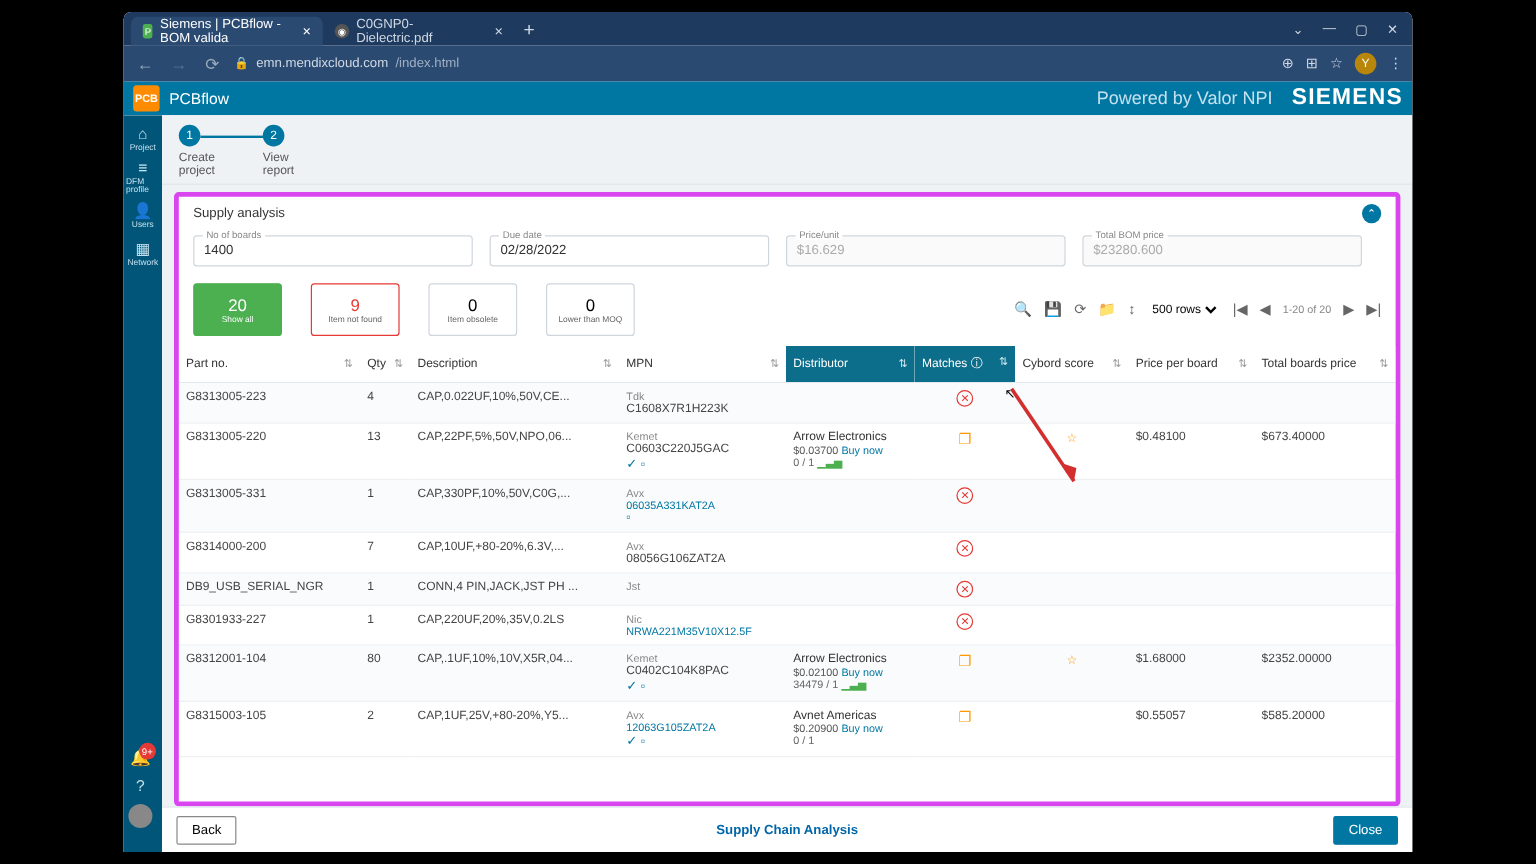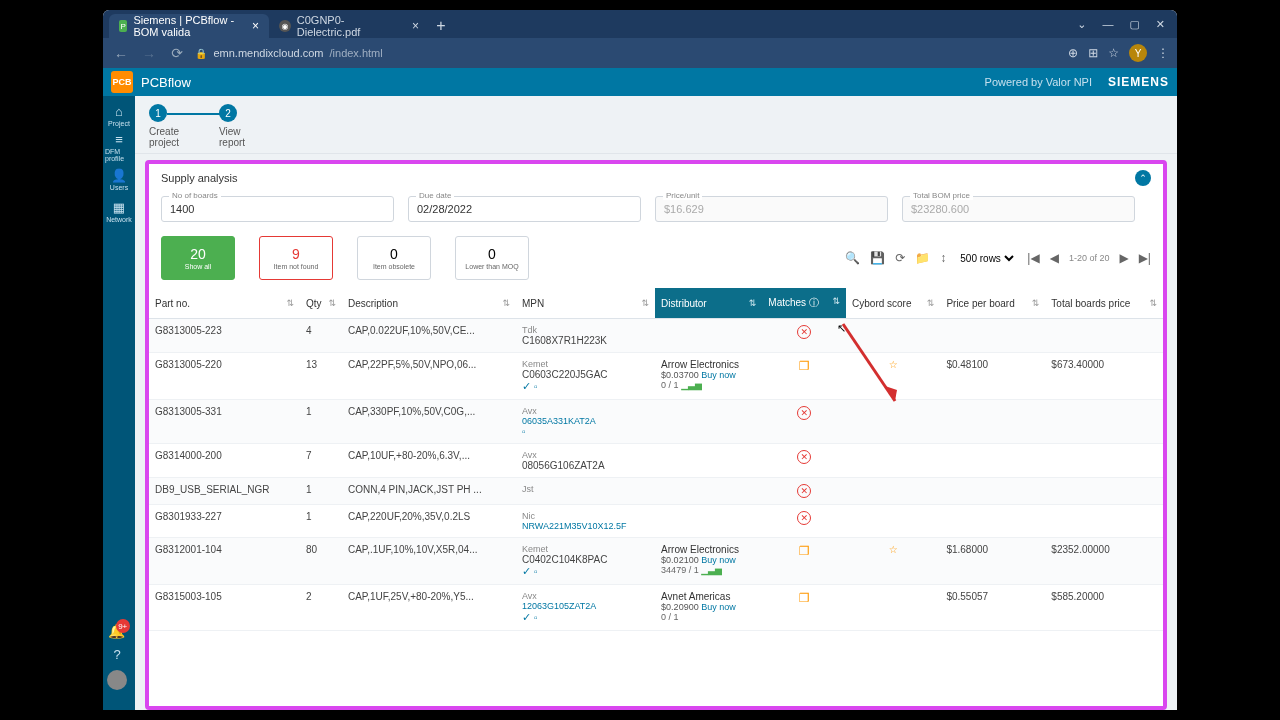--- a/index.html
+++ b/index.html
@@ -17,22 +17,22 @@
 .winbtns span{cursor:pointer}
 .addrbar{height:30px;background:#2b4a72;display:flex;align-items:center;padding:0 8px;gap:8px}
 .navbtn{width:20px;height:20px;display:flex;align-items:center;justify-content:center;color:#9ab;font-size:14px}
 .url{flex:1;display:flex;align-items:center;gap:6px;color:#cfd8e3;font-size:11px}
 .url .lock{font-size:10px}
 .addricons{display:flex;gap:10px;color:#cfd8e3;font-size:12px;align-items:center}
 .avatar{width:18px;height:18px;border-radius:50%;background:#b8860b;color:#fff;font-size:10px;display:flex;align-items:center;justify-content:center}
 .appheader{height:28px;background:#0077a3;display:flex;align-items:center;padding:0 8px;color:#fff;font-size:13px;gap:8px}
 .applogo{width:22px;height:22px;background:#ff8c00;border-radius:3px;font-size:9px;display:flex;align-items:center;justify-content:center;font-weight:bold}
 .apptitle{font-weight:500}
-.poweredby{margin-left:auto;font-size:11px;color:#c5e0ee}
-.siemens{font-size:12px;font-weight:bold;letter-spacing:1px;margin-left:8px}
+.poweredby{margin-left:auto;font-size:15px;color:#c5e0ee}
+.siemens{font-size:19px;font-weight:bold;letter-spacing:1px;margin-left:8px}
 .mainrow{flex:1;display:flex;overflow:hidden}
 .leftrail{width:32px;background:#005578;display:flex;flex-direction:column;align-items:center;padding-top:4px;gap:2px}
 .railbtn{width:28px;height:30px;display:flex;flex-direction:column;align-items:center;justify-content:center;color:#c5e0ee;font-size:7px;gap:1px}
 .railbtn .ic{font-size:13px}
 .content{flex:1;background:#eef2f5;display:flex;flex-direction:column;overflow:hidden;position:relative}
 .stepper{height:58px;background:#eef2f5;padding:8px 14px;display:flex;align-items:flex-start;gap:40px;border-bottom:1px solid #e0e5ea}
 .step{display:flex;flex-direction:column;align-items:flex-start;gap:4px;font-size:10px;color:#555;position:relative}
 .step .circ{width:18px;height:18px;border-radius:50%;background:#0077a3;color:#fff;font-size:10px;display:flex;align-items:center;justify-content:center}
 .step.s1::after{content:"";position:absolute;left:18px;top:9px;width:58px;height:2px;background:#0077a3}
 .panel{margin:6px 10px 0 10px;background:#fff;border:4px solid #d946ef;border-radius:4px;flex:1;display:flex;flex-direction:column;overflow:hidden}
@@ -362,20 +362,25 @@
                   <td style="text-align:center"><span class="mstack">❐</span></td>
                   <td style="text-align:center"></td>
                   <td>$0.55057</td>
                   <td>$585.20000</td>
                 </tr>
               </tbody>
           </table>
         </div>
       </div>
 
+      <div class="footer">
+        <button class="btn">Back</button>
+        <span class="mid">Supply Chain Analysis</span>
+        <button class="btn primary">Close</button>
+      </div>
 
       <svg class="arrow-annotation" width="80" height="90">
         <path d="M 8 8 L 60 85" stroke="#d32f2f" stroke-width="3" fill="none"></path>
         <path d="M 60 85 L 50 70 L 62 74 Z" fill="#d32f2f"></path>
       </svg>
       <span class="cursor">↖</span>
     </div>
   </div>
 </div>
 

